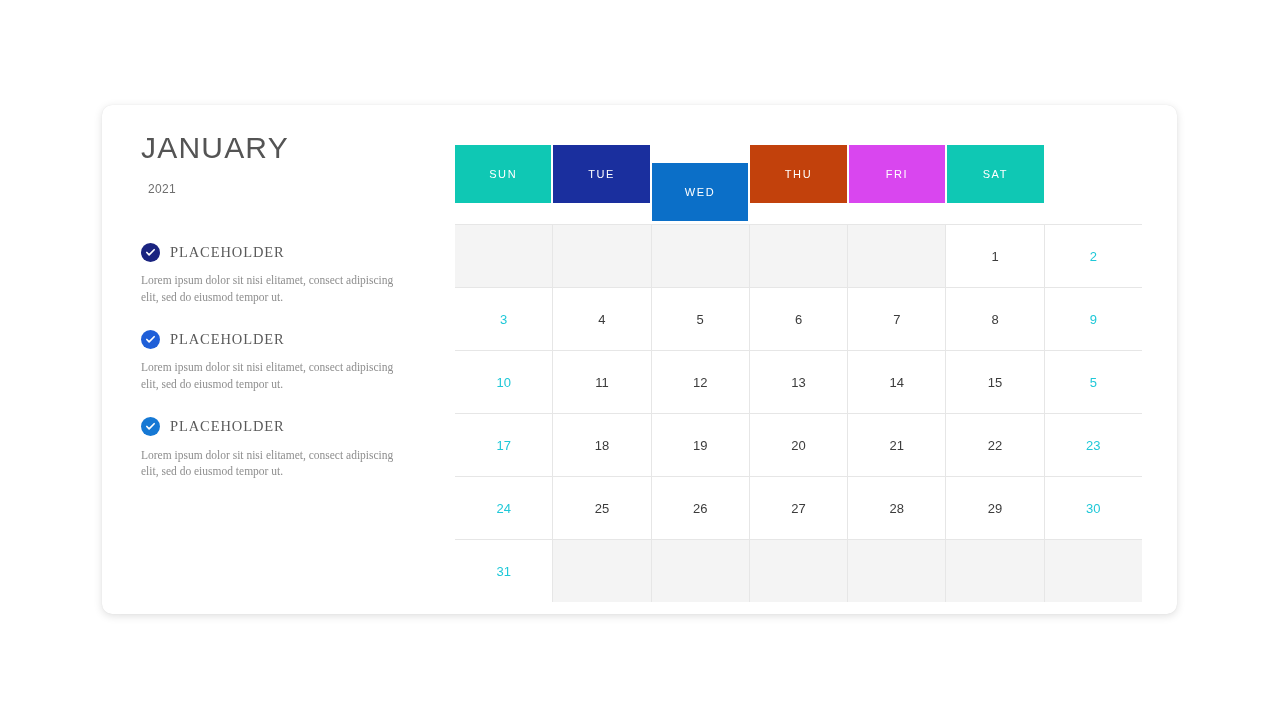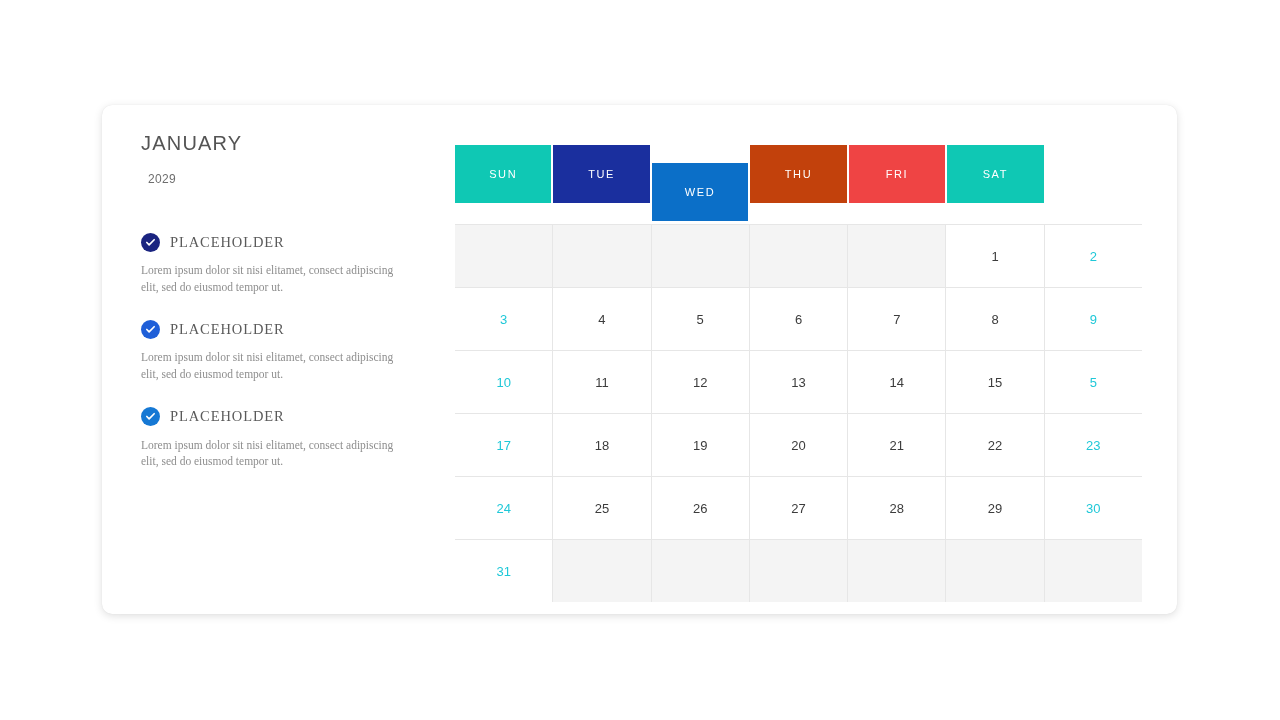--- a/index.html
+++ b/index.html
@@ -33,21 +33,21 @@
 
   
   .left-panel {
     position: absolute;
     left: 39px;
     top: 28px;
     width: 300px;
   }
 
   .month-title {
-    font-size: 20px;
+    font-size: 30px;
     letter-spacing: 1.2px;
     color: #545454;
     font-weight: 400;
     line-height: 1;
   }
 
   .year-label {
     margin-top: 19px;
     margin-left: 7px;
     font-size: 12px;
@@ -145,21 +145,21 @@
   .cell.weekend { color: #1fc8d8; }
 </style>
 </head>
 <body>
 
 <div id="slide">
   <div class="card">
 
     <div class="left-panel">
       <div class="month-title">JANUARY</div>
-      <div class="year-label">2029</div>
+      <div class="year-label">2021</div>
       <div class="legend">
           <div class="legend-item">
             <div class="legend-head">
               <span class="check-icon" style="background: rgb(26, 36, 128);">
                 <svg width="11" height="11" viewBox="0 0 24 24" fill="none" stroke="#ffffff" stroke-width="3.6" stroke-linecap="round" stroke-linejoin="round">
                   <polyline points="20 6 9 17 4 12"></polyline>
                 </svg>
               </span>
               <span class="legend-title">PLACEHOLDER</span>
             </div>
@@ -189,21 +189,21 @@
           </div>
         </div>
     </div>
 
     <div class="calendar">
       <div class="cal-head">
           <div class="dow" style="background: rgb(15, 200, 180);">SUN</div>
           <div class="dow" style="background: rgb(26, 47, 158);">TUE</div>
           <div class="dow" style="background: rgb(11, 111, 200); margin-top: 18px;">WED</div>
           <div class="dow" style="background: #c2410c;">THU</div>
-          <div class="dow" style="background: #ef4444;">FRI</div>
+          <div class="dow" style="background: #d946ef;">FRI</div>
           <div class="dow" style="background: rgb(15, 200, 180);">SAT</div>
         </div>
       <div class="cal-grid">
           <div class="cell muted"></div>
           <div class="cell muted"></div>
           <div class="cell muted"></div>
           <div class="cell muted"></div>
           <div class="cell muted"></div>
           <div class="cell">1</div>
           <div class="cell weekend">2</div>

